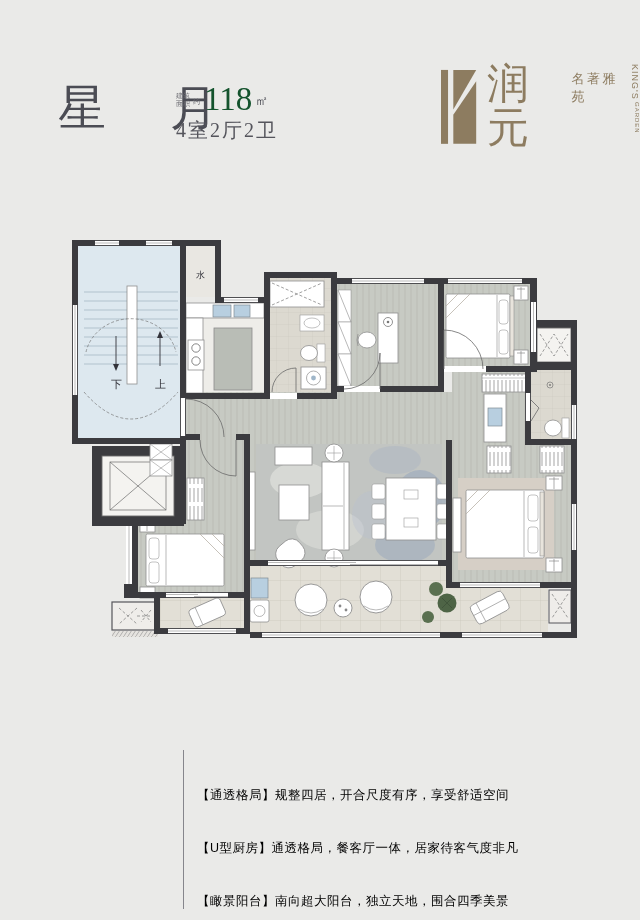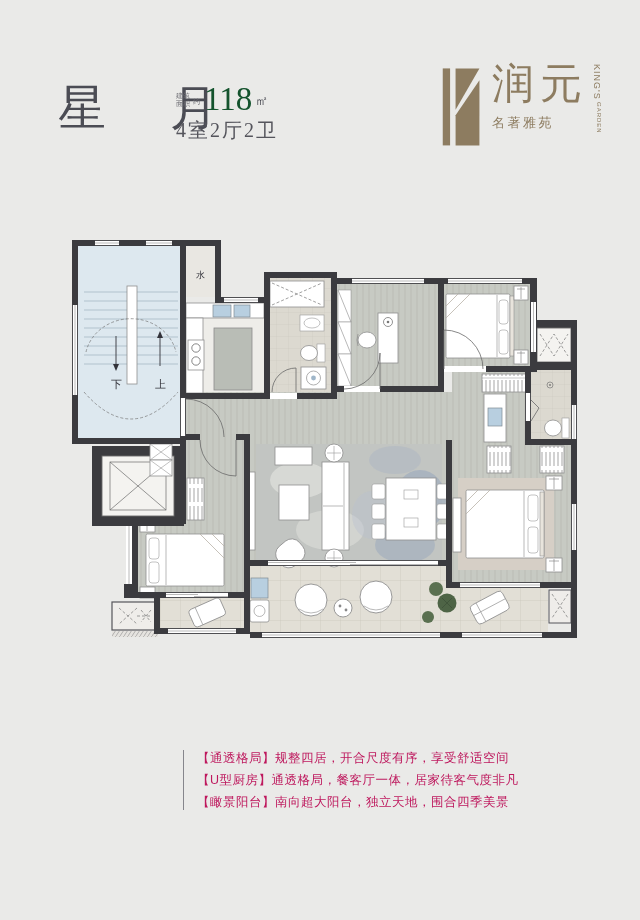--- a/index.html
+++ b/index.html
@@ -17,36 +17,36 @@
   .area-block{position:absolute;left:176px;top:86px;color:#55555c;}
   .area-row{display:flex;align-items:flex-end;}
   .area-prefix{display:flex;flex-direction:column;font-size:7px;line-height:8px;color:#6a6a70;margin-right:3px;margin-bottom:4px;font-family:"Liberation Sans",sans-serif;}
   .area-approx{font-size:7px;color:#6a6a70;margin-right:4px;margin-bottom:5px;font-family:"Liberation Sans",sans-serif;}
   .area-value{font-size:33px;line-height:26px;color:#14532d;}
   .area-unit{font-size:13px;margin-left:3px;margin-bottom:2px;color:#4b4c54;}
   .layout-line{font-size:20px;letter-spacing:2px;margin-top:5px;color:#55555c;}
   
   .logo{position:absolute;left:441px;top:62px;display:flex;}
   .logo-mark{width:42px;height:88px;margin-right:9px;}
-  .logo-texts{display:flex;flex-direction:column;}
+  .logo-texts{display:flex;flex-direction:row;}
   .logo-brand{font-size:42px;line-height:44px;letter-spacing:6px;font-weight:400;}
   .logo-sub{font-size:13px;letter-spacing:2.5px;margin-top:8px;font-weight:400;}
   .logo-en{display:flex;flex-direction:column;margin-left:4px;margin-top:2px;
     font-family:"Liberation Sans",sans-serif;}
   .logo-en span{writing-mode:vertical-rl;letter-spacing:1px;}
   .logo-en-1{font-size:9px;}
   .logo-en-2{font-size:6px;margin-top:2px;}
   
   .features{
     position:absolute;left:183px;top:750px;
     border-left:1px solid #86868c;padding-left:13px;
     font-family:"Liberation Sans","DejaVu Sans",sans-serif;
   }
-  .feature-line{font-size:12.5px;color:#be185d;letter-spacing:0.5px;
-    line-height:16px;margin-bottom:6px;white-space:nowrap;}
+  .feature-line{font-size:12.5px;color:#000000;letter-spacing:0.5px;
+    line-height:16px;margin-bottom:6px;white-space:nowrap;margin-top:37px;}
   .feature-line:last-child{margin-bottom:0;}
   
   .plan-svg{position:absolute;left:0;top:0;}
   .wall{fill:#3b3b3f;}
   .furn{fill:#ffffff;stroke:#8f8f8f;stroke-width:0.8;}
   .furn-thin{fill:#ffffff;stroke:#9a9a9a;stroke-width:0.6;}
   .door{fill:none;stroke:#6a6a6a;stroke-width:0.8;}
   .win{fill:#ffffff;}
   .winline{stroke:#9b9b9b;stroke-width:0.7;}
   .dash{fill:none;stroke:#777;stroke-width:0.7;stroke-dasharray:3 2;}

